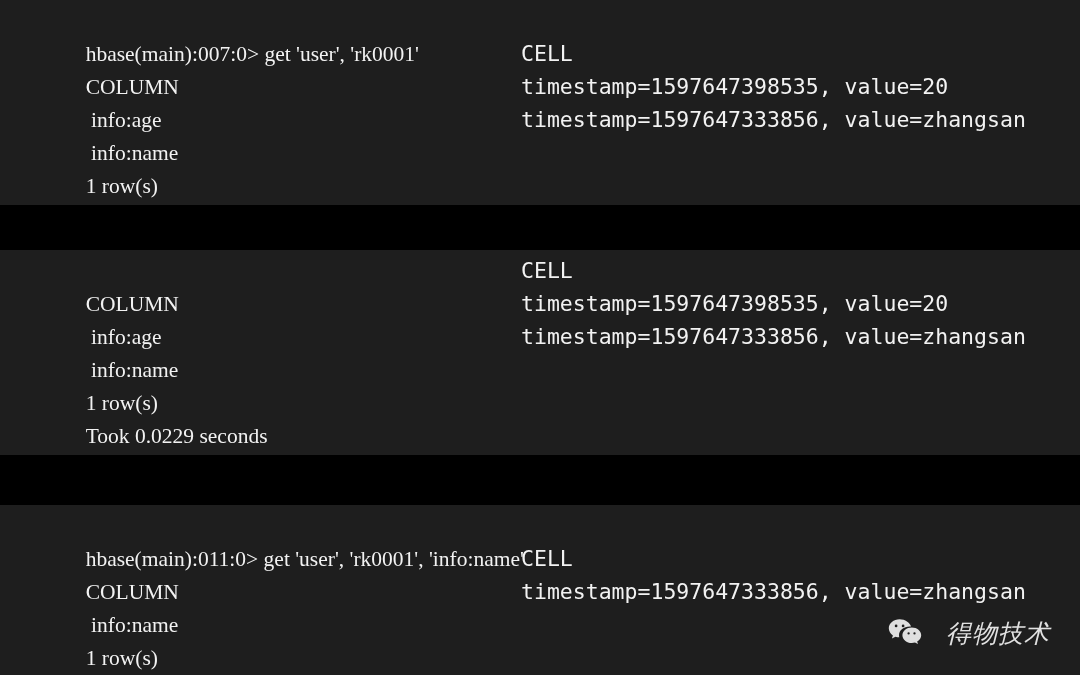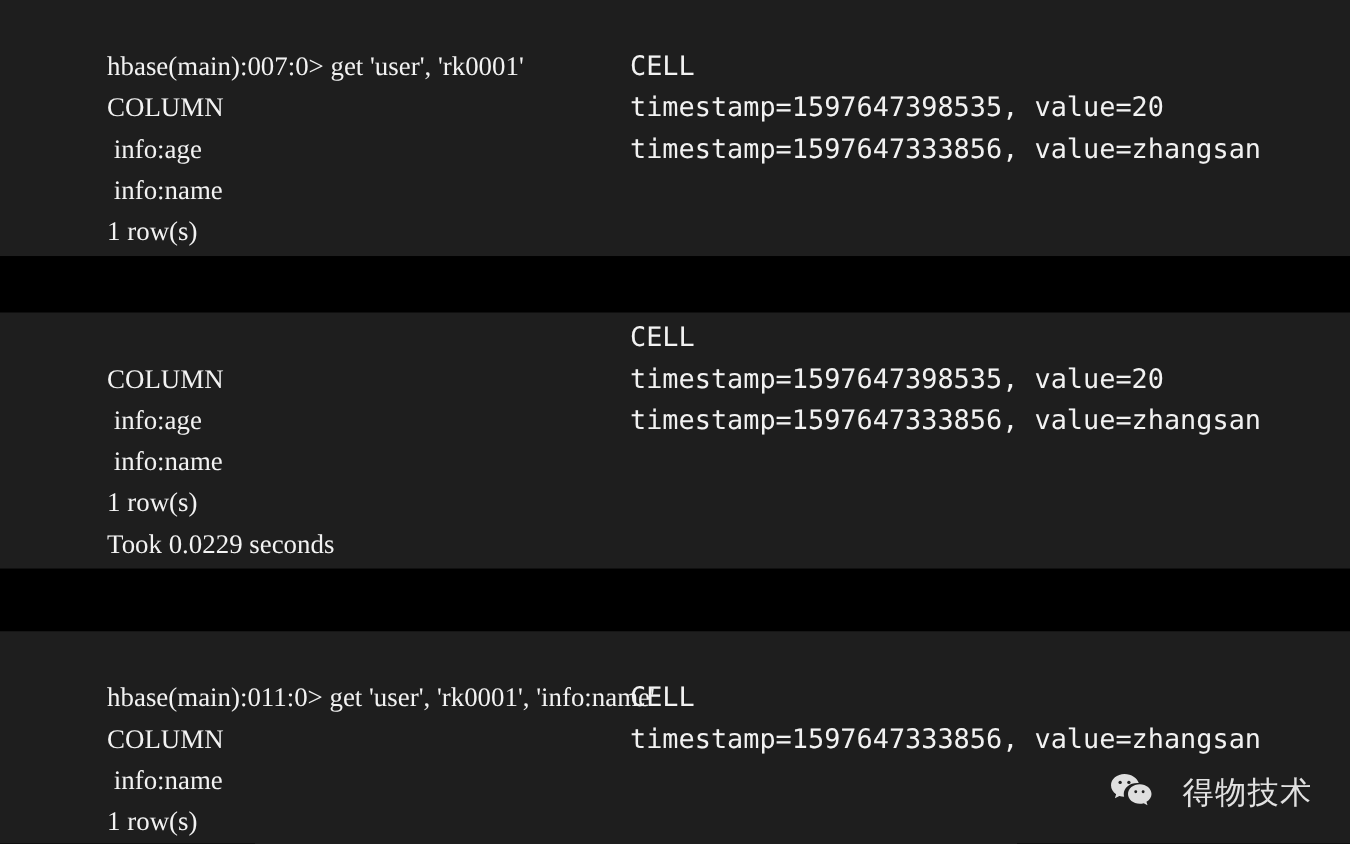--- a/index.html
+++ b/index.html
@@ -41,34 +41,35 @@
     box-sizing: border-box;
     font-family: "DejaVu Sans Mono", "Liberation Mono", monospace;
   }
   .line .col-left {
     display: inline-block;
     white-space: pre;
     font-family: Liberation Serif, serif;
   }
   .line .col-right {
     position: absolute;
-    left: 504px;
+    left: 521px;
     top: 0;
     white-space: pre;
   }
   
   #watermark {
     position: absolute;
     right: 30px;
     bottom: 27px;
     display: flex;
     align-items: center;
     gap: 24px;
     opacity: 0.93;
     pointer-events: none;
+    font-style: italic;
   }
   #watermark .wm-icon {
     display: block;
     width: 34px;
     height: 30px;
   }
   #watermark .wm-text {
     color: #f0f0f0;
     font-size: 25px;
     line-height: 1;

